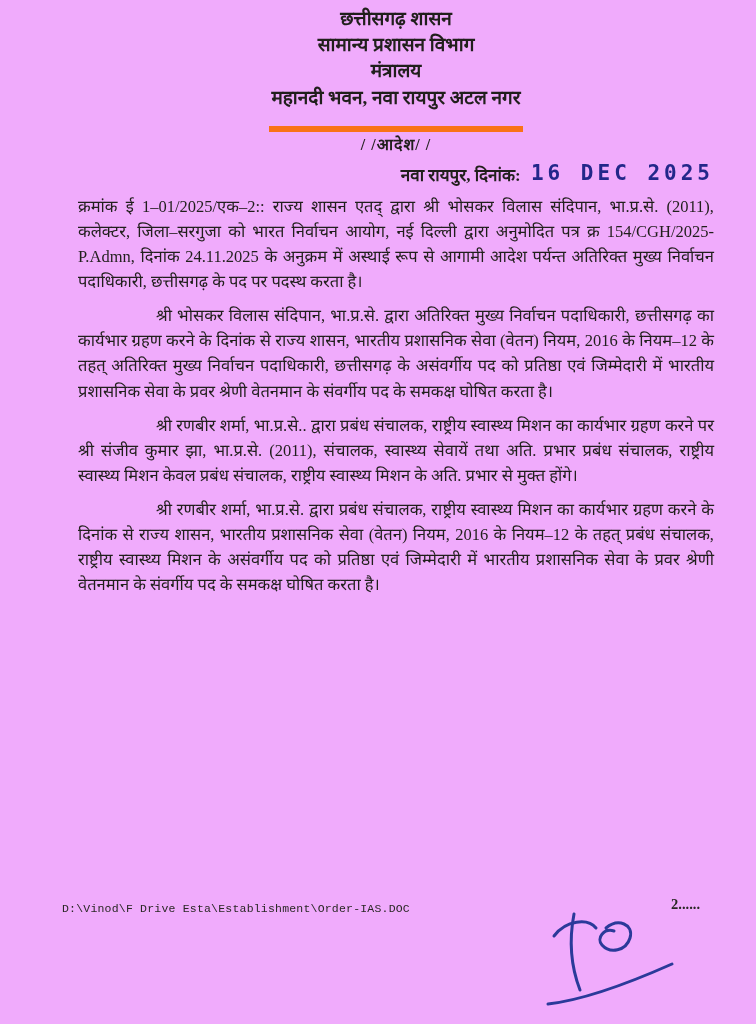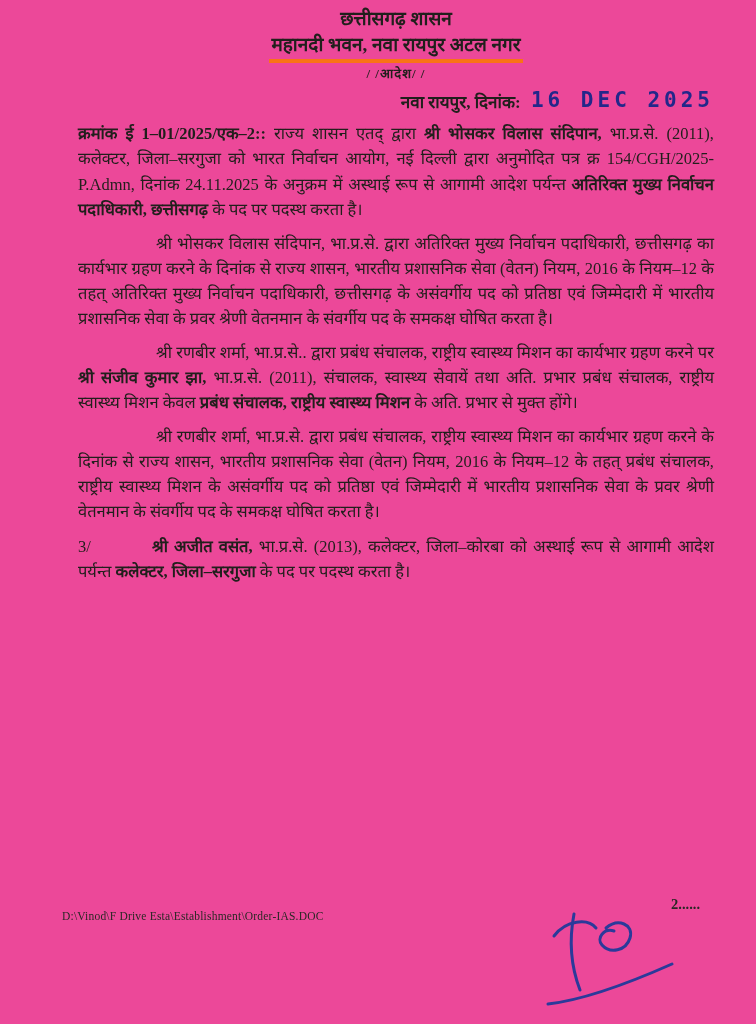--- a/index.html
+++ b/index.html
@@ -1,82 +1,83 @@
 <!DOCTYPE html>
 <html><head>
 <meta charset="utf-8">
 <style>
   html,body{margin:0;padding:0;background:#d8d6d1;}
   .page{
     position:relative;
     width:756px;height:1024px;
     margin:0 auto;
-    background:#ec4899;
+    background:#f0abfc;
     color:#211f1c;
     font-family:"Liberation Serif","DejaVu Serif",serif;
     overflow:hidden;
     box-shadow:0 0 6px rgba(0,0,0,.35);
   }
   .content{position:absolute;left:78px;right:42px;top:6px;}
   .header{text-align:center;line-height:1.38;}
   .h-line{font-size:19px;font-weight:600;}
-  .h-underline{display:inline-block;border-bottom:4px solid #f97316;padding:0 2px 1px 2px;}
-  .order-title{font-size:13px;font-weight:600;letter-spacing:1px;margin-top:2px;}
+  .h-underline{display:inline-block;border-bottom:6px solid #f97316;padding:0 2px 15px 2px;}
+  .order-title{font-size:16px;font-weight:600;letter-spacing:1px;margin-top:2px;}
   .dateline{
     text-align:right;font-size:17px;font-weight:600;
     margin-top:6px;margin-bottom:8px;white-space:nowrap;
   }
   .date-stamp{
     display:inline-block;
     font-family:"DejaVu Sans Mono",monospace;
     font-weight:bold;font-size:21px;letter-spacing:4px;
     color:#23278a;transform:translateY(-1px);
     margin-left:6px;
     text-align:right;
   }
   .doc-body{font-size:16.5px;line-height:1.52;text-align:justify;}
   .para{margin:0 0 9px 0;}
   .para.indent{text-indent:78px;}
   .para-num{display:inline-block;width:74px;}
-  .b{font-weight:bold;}
+  .b{font-weight:normal;}
   .footer-row{
     position:absolute;left:62px;right:56px;top:896px;
     font-size:11.5px;color:#2a2825;
   }
   .file-path{
-    position:absolute;left:0;top:14px;
-    font-family:Liberation Serif, serif;
+    position:absolute;left:0;top:6px;
+    font-family:Liberation Mono, monospace;
     letter-spacing:.2px;
   }
   .page-marker{position:absolute;right:0;top:0;font-size:14.5px;font-weight:600;}
   .signature{position:absolute;left:540px;top:908px;width:140px;height:110px;}
 </style>
 </head>
 <body>
 
 <div class="page">
   <div class="content">
 
     <div class="header">
       <div class="h-line">छत्तीसगढ़ शासन</div>
+      <div class="h-line">सामान्य प्रशासन विभाग</div>
+      <div class="h-line">मंत्रालय</div>
       <div class="h-line"><span class="h-underline">महानदी भवन, नवा रायपुर अटल नगर</span></div>
       <div class="order-title">/ /आदेश/ /</div>
     </div>
 
     <div class="dateline">
       <span>नवा रायपुर, दिनांक:</span>
       <span class="date-stamp">16 DEC 2025</span>
     </div>
 
     <div class="doc-body">
         <div class="para"><span class="b">क्रमांक ई 1–01/2025/एक–2:: </span><span>राज्य शासन एतद् द्वारा </span><span class="b">श्री भोसकर विलास संदिपान,</span><span> भा.प्र.से. (2011), कलेक्टर, जिला–सरगुजा को भारत निर्वाचन आयोग, नई दिल्ली द्वारा अनुमोदित पत्र क्र 154/CGH/2025-P.Admn, दिनांक 24.11.2025 के अनुक्रम में अस्थाई रूप से आगामी आदेश पर्यन्त </span><span class="b">अतिरिक्त मुख्य निर्वाचन पदाधिकारी, छत्तीसगढ़</span><span> के पद पर पदस्थ करता है।</span></div>
         <div class="para indent"><span>श्री भोसकर विलास संदिपान, भा.प्र.से. द्वारा अतिरिक्त मुख्य निर्वाचन पदाधिकारी, छत्तीसगढ़ का कार्यभार ग्रहण करने के दिनांक से राज्य शासन, भारतीय प्रशासनिक सेवा (वेतन) नियम, 2016 के नियम–12 के तहत् अतिरिक्त मुख्य निर्वाचन पदाधिकारी, छत्तीसगढ़ के असंवर्गीय पद को प्रतिष्ठा एवं जिम्मेदारी में भारतीय प्रशासनिक सेवा के प्रवर श्रेणी वेतनमान के संवर्गीय पद के समकक्ष घोषित करता है।</span></div>
         <div class="para indent"><span>श्री रणबीर शर्मा, भा.प्र.से.. द्वारा प्रबंध संचालक, राष्ट्रीय स्वास्थ्य मिशन का कार्यभार ग्रहण करने पर </span><span class="b">श्री संजीव कुमार झा,</span><span> भा.प्र.से. (2011), संचालक, स्वास्थ्य सेवायें तथा अति. प्रभार प्रबंध संचालक, राष्ट्रीय स्वास्थ्य मिशन केवल </span><span class="b">प्रबंध संचालक, राष्ट्रीय स्वास्थ्य मिशन</span><span> के अति. प्रभार से मुक्त होंगे।</span></div>
         <div class="para indent"><span>श्री रणबीर शर्मा, भा.प्र.से. द्वारा प्रबंध संचालक, राष्ट्रीय स्वास्थ्य मिशन का कार्यभार ग्रहण करने के दिनांक से राज्य शासन, भारतीय प्रशासनिक सेवा (वेतन) नियम, 2016 के नियम–12 के तहत् प्रबंध संचालक, राष्ट्रीय स्वास्थ्य मिशन के असंवर्गीय पद को प्रतिष्ठा एवं जिम्मेदारी में भारतीय प्रशासनिक सेवा के प्रवर श्रेणी वेतनमान के संवर्गीय पद के समकक्ष घोषित करता है।</span></div>
-        <div class="para"><span class="para-num">3/</span><span class="b">श्री अजीत वसंत,</span><span> भा.प्र.से. (2013), कलेक्टर, जिला–कोरबा को अस्थाई रूप से आगामी आदेश पर्यन्त </span><span class="b">कलेक्टर, जिला–सरगुजा</span><span> के पद पर पदस्थ करता है।</span></div>
       </div>
 
   </div>
 
   <div class="footer-row">
     <span class="file-path">D:\Vinod\F Drive Esta\Establishment\Order-IAS.DOC</span>
     <span class="page-marker">2......</span>
   </div>
 
   <svg class="signature" viewBox="0 0 140 110" xmlns="http://www.w3.org/2000/svg">

